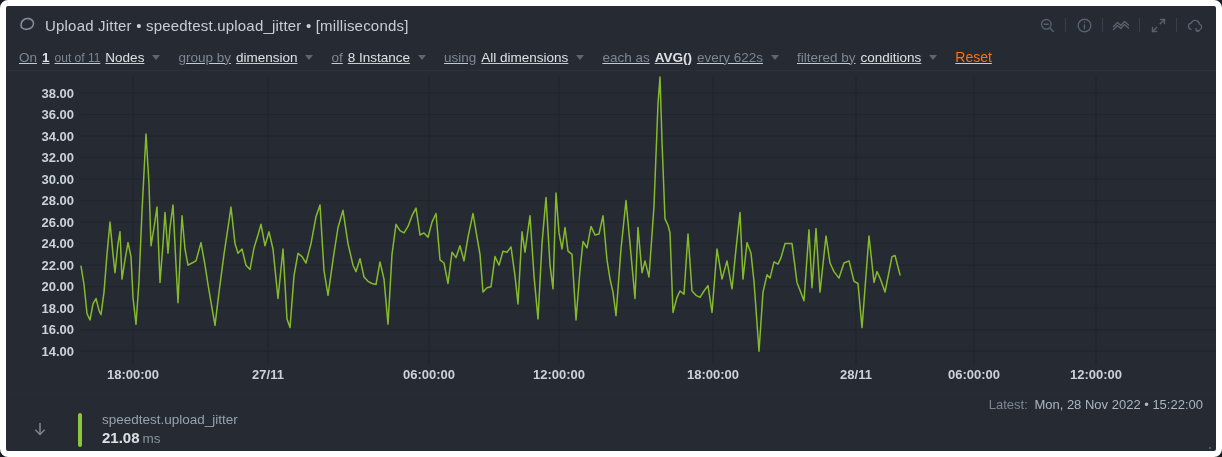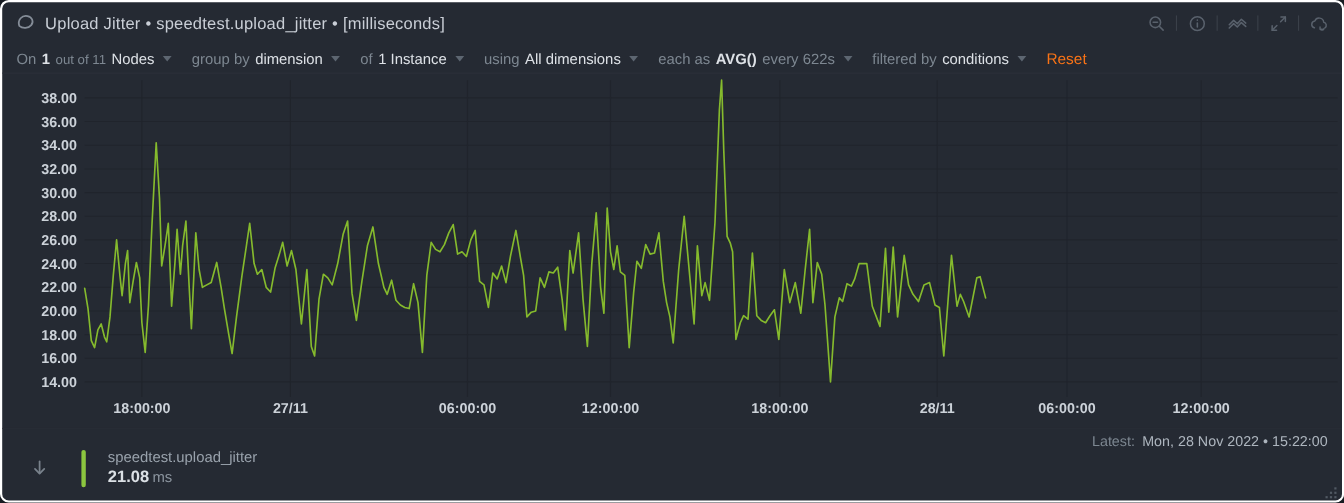--- a/index.html
+++ b/index.html
@@ -1,26 +1,26 @@
 <!DOCTYPE html>
 <html><head>
 <meta charset="utf-8">
 <style>
   html,body{margin:0;padding:0;background:#171b21;font-family:"Liberation Sans",sans-serif;}
   .widget{position:relative;width:1222px;height:457px;box-sizing:border-box;background:#252a33;
-          border:2px solid #ffffff;border-radius:8px;overflow:hidden;color:#c6ccd4;}
+          border:6px solid #ffffff;border-radius:8px;overflow:hidden;color:#c6ccd4;}
   
   .header{display:flex;align-items:center;height:38px;padding:0 12px;}
   .title{font-size:15px;color:#c9ced6;margin-left:9px;letter-spacing:.2px;}
   .hicons{margin-left:auto;display:flex;align-items:center;gap:9px;}
   .hicon{display:flex;align-items:center;justify-content:center;width:18px;height:18px;cursor:pointer;}
   .hicon svg{stroke:#59616c;fill:none;stroke-width:1.4;stroke-linecap:round;stroke-linejoin:round;}
   .vdiv{width:1px;height:14px;background:#3a4049;}
   
-  .toolbar{display:flex;align-items:center;height:26px;padding:0 13px;font-size:13.5px;border-bottom:1px solid #2b303a;}
+  .toolbar{display:flex;align-items:center;height:26px;padding:0 13px;font-size:13.5px;border-bottom:1px solid #2b303a;text-decoration:underline;}
   .tb-item{display:flex;align-items:baseline;gap:5px;margin-right:18px;cursor:pointer;}
   .dim{color:#7d8791;}
   .sm{font-size:12px;}
   .val{color:#dde1e6;}
   .b{font-weight:bold;}
   .chev{width:0;height:0;border-left:4px solid transparent;border-right:4px solid transparent;
         border-top:5px solid #5d6671;align-self:center;margin-left:3px;}
   .reset{color:#f97316;font-size:14px;cursor:pointer;}
   
   .chart-wrap{position:relative;height:322px;}
@@ -108,21 +108,21 @@
       <span class="val">Nodes</span>
       <span class="chev"></span>
     </span>
     <span class="tb-item">
       <span class="dim">group by</span>
       <span class="val">dimension</span>
       <span class="chev"></span>
     </span>
     <span class="tb-item">
       <span class="dim">of</span>
-      <span class="val">1 Instance</span>
+      <span class="val">8 Instance</span>
       <span class="chev"></span>
     </span>
     <span class="tb-item">
       <span class="dim">using</span>
       <span class="val">All dimensions</span>
       <span class="chev"></span>
     </span>
     <span class="tb-item">
       <span class="dim">each as</span>
       <span class="val b">AVG()</span>

